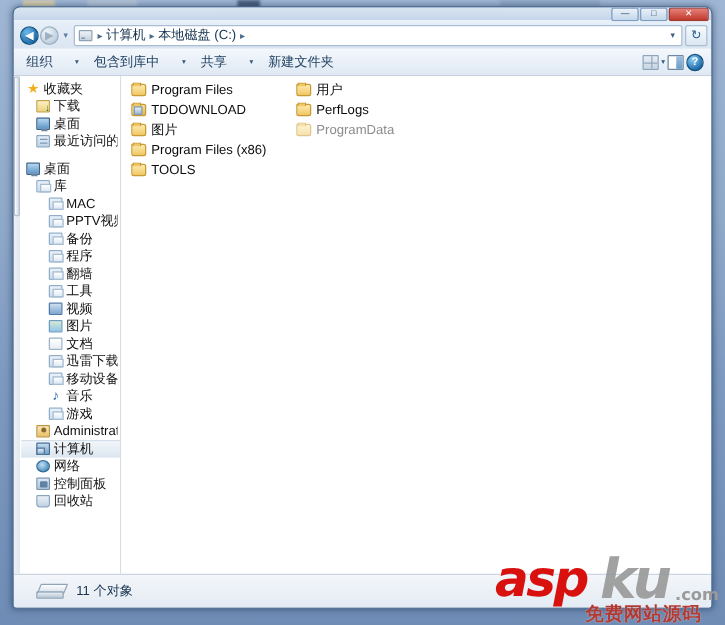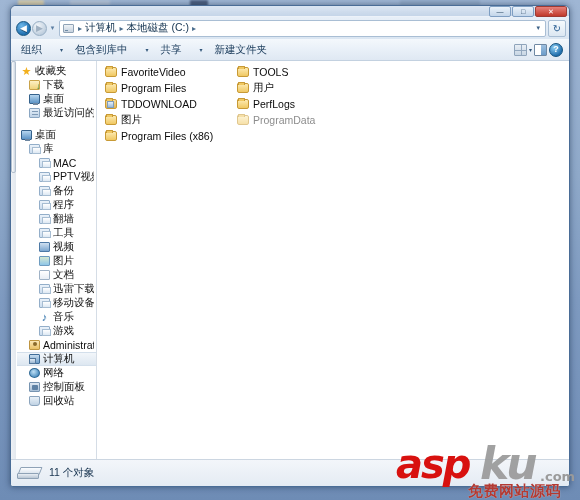--- a/index.html
+++ b/index.html
@@ -339,21 +339,21 @@
     background: linear-gradient(180deg,#e6f0fa,#9bbad8);
     border: 1px solid #7f9cbb;
   }
 
   
   #status-bar {
     position: absolute; left: 0; right: 0; bottom: 0; height: 27px;
     background: linear-gradient(180deg, #f3f6fa, #e4ebf3);
     border-top: 1px solid #ccd6e1;
     display: flex; align-items: center;
-    padding-left: 6px;
+    padding-left: 18px;
   }
   #status-drive-icon {
     width: 26px; height: 18px; flex: none; position: relative;
     margin-right: 6px;
   }
   #status-drive-icon .drv-top {
     position: absolute; left: 2px; top: 3px; width: 22px; height: 8px;
     background: linear-gradient(180deg,#fbfdff,#d7e0ea);
     border: 1px solid #8fa2b6;
     transform: skewX(-22deg);
@@ -572,24 +572,20 @@
             <span class="ic ic-recycle"></span>
             <span class="nav-label">回收站</span>
           </div>
         </div>
     </div>
 
     <div id="content-pane">
       <div id="file-grid">
           <div class="file-item">
             <span class="f-ic"></span>
-            <span class="file-name">FavoriteVideo</span>
-          </div>
-          <div class="file-item">
-            <span class="f-ic"></span>
             <span class="file-name">Program Files</span>
           </div>
           <div class="file-item">
             <span class="f-ic special"></span>
             <span class="file-name">TDDOWNLOAD</span>
           </div>
           <div class="file-item">
             <span class="f-ic"></span>
             <span class="file-name">图片</span>
           </div>

